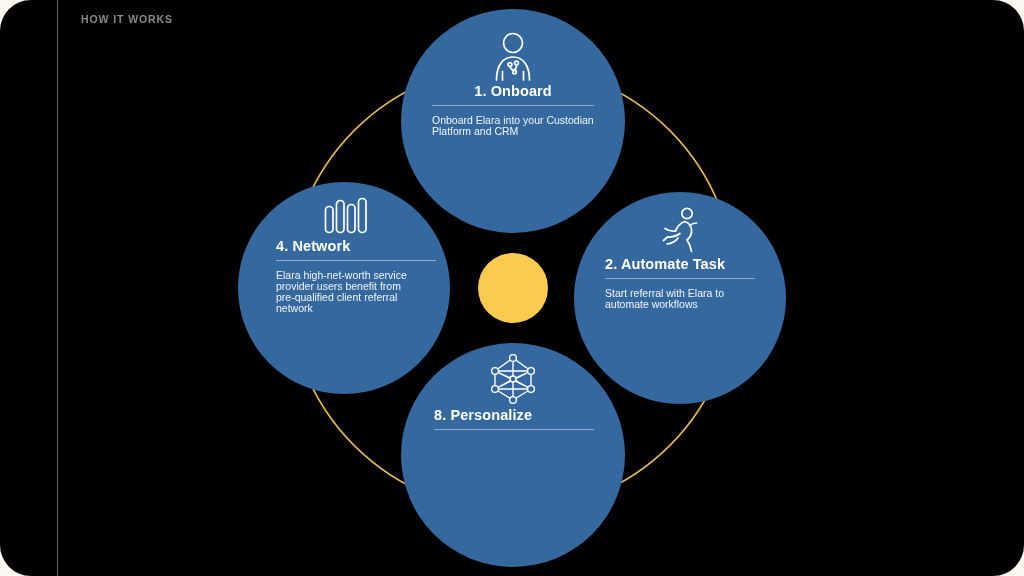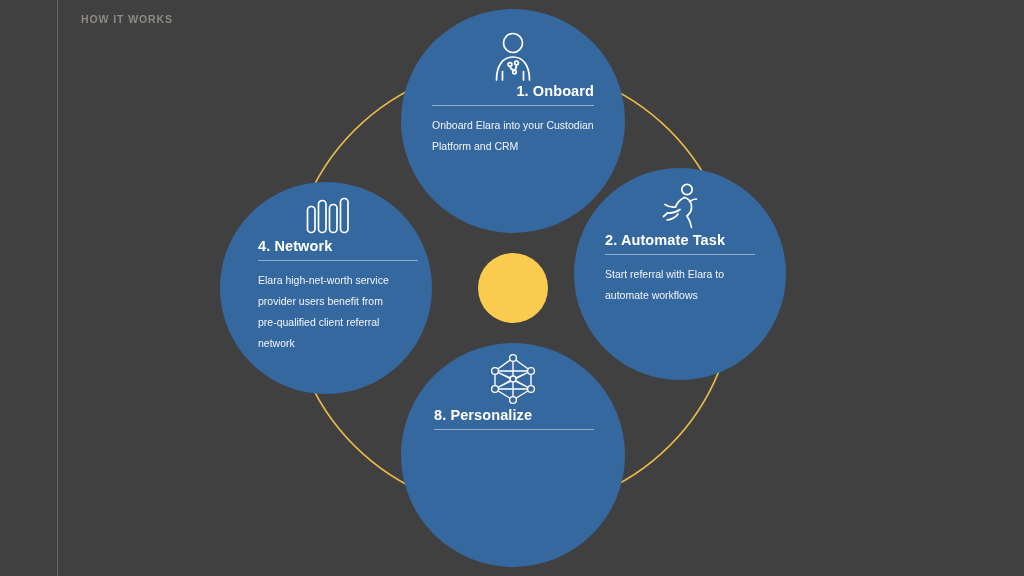--- a/index.html
+++ b/index.html
@@ -12,21 +12,22 @@
   body {
     font-family: "Liberation Sans", sans-serif;
     background: #faf7f0;
     position: relative;
   }
   #slide {
     position: absolute;
     left: 0; top: 0;
     width: 1024px;
     height: 576px;
-    background: #404040;
+    background: #000000;
+    border-radius: 31px;
   }
   
   #left-rule {
     position: absolute;
     left: 57px;
     top: 0;
     width: 1px;
     height: 576px;
     background: #6b6357;
   }
@@ -78,55 +79,55 @@
     letter-spacing: 0.1px;
     white-space: nowrap;
   }
   .petal-rule {
     height: 1px;
     background: rgba(255,255,255,0.45);
     margin: 6px 0 9px 0;
   }
   .petal-body {
     font-size: 10.5px;
-    line-height: 21px;
+    line-height: 11px;
     color: #f2f4f8;
   }
 
   
   #petal-top {
     left: 401px; top: 9px;
     width: 224px; height: 224px;
     z-index: 4;
   }
   #petal-top .petal-inner { top: 22px; padding: 0 31px; }
-  #petal-top .petal-title { text-align: right; }
+  #petal-top .petal-title { text-align: center; }
   #petal-top .petal-rule { width: 162px; }
 
   
   #petal-right {
-    left: 574px; top: 168px;
+    left: 574px; top: 192px;
     width: 212px; height: 212px;
     z-index: 3;
   }
   #petal-right .petal-inner { top: 14px; padding: 0 31px; }
   #petal-right .petal-rule { width: 150px; }
 
   
   #petal-bottom {
     left: 401px; top: 343px;
     width: 224px; height: 224px;
     z-index: 4;
   }
   #petal-bottom .petal-inner { top: 8px; padding: 0 33px; }
   #petal-bottom .petal-rule { width: 160px; }
 
   
   #petal-left {
-    left: 220px; top: 182px;
+    left: 238px; top: 182px;
     width: 212px; height: 212px;
     z-index: 3;
   }
   #petal-left .petal-inner { top: 12px; padding: 0 38px; }
   #petal-left .petal-rule { width: 160px; }
 
   
   #center-dot {
     position: absolute;
     left: 478px; top: 253px;

